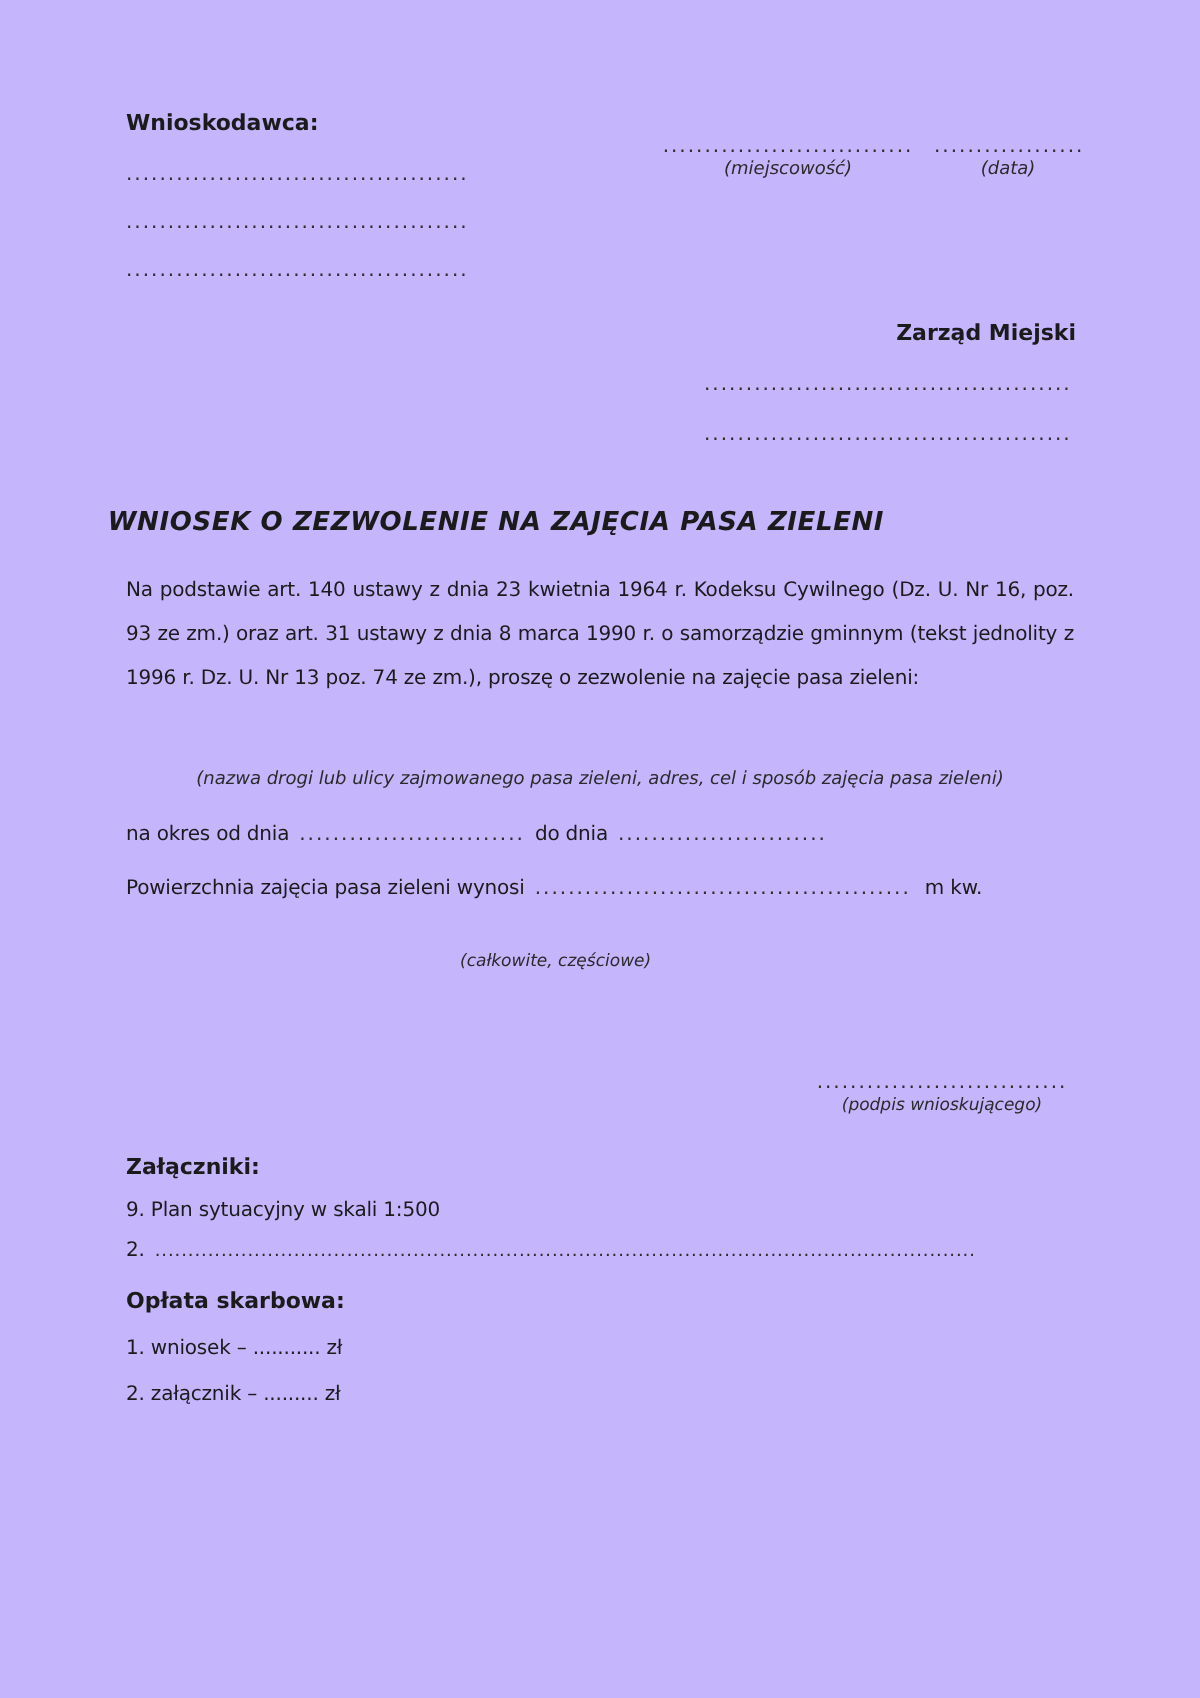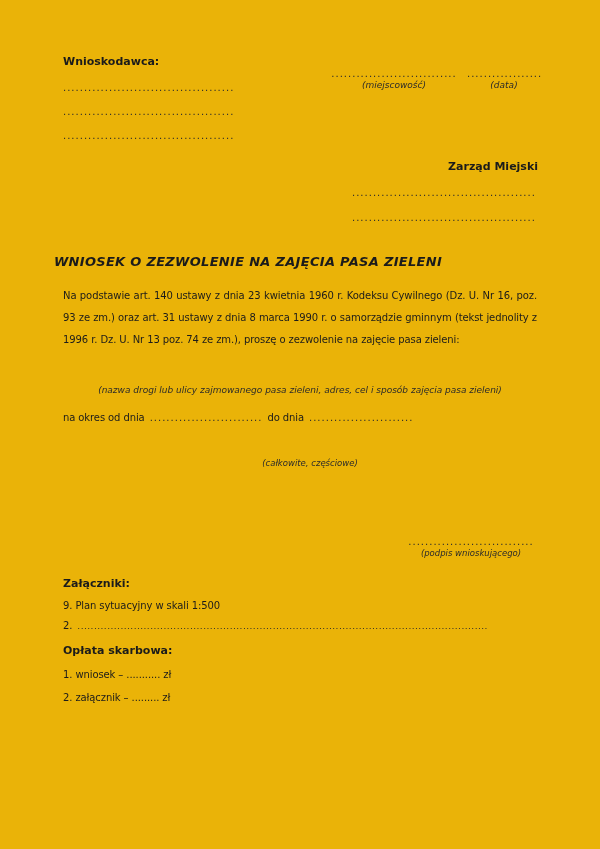--- a/index.html
+++ b/index.html
@@ -1,21 +1,21 @@
 <!DOCTYPE html>
 <html><head>
 <meta charset="utf-8">
 <style>
   * { margin: 0; padding: 0; box-sizing: border-box; }
   html, body { background: #ffffff; }
   .page {
     position: relative;
     width: 600px;
     height: 849px;
-    background: #eab308;
+    background: #c4b5fd;
     font-family: "DejaVu Sans", sans-serif;
     color: #1b1b1b;
     overflow: hidden;
   }
   .abs { position: absolute; }
   .body-text { font-size: 10px; letter-spacing: -0.1px; }
   .heading { font-size: 11px; font-weight: bold; }
   .dots {
     font-size: 10px;
     letter-spacing: 1px;
@@ -64,21 +64,21 @@
   }
 
   .field-caption { left: 0; top: 385px; width: 600px; text-align: center; }
 
   .inline-row { display: flex; align-items: baseline; white-space: nowrap; }
   .inline-row > .dots { flex: 0 0 auto; margin: 0 5px; }
   .period-row { left: 63px; top: 412px; }
   .area-row { left: 63px; top: 439px; }
   .area-row .unit { margin-left: 2px; }
   .obstruction-row { left: 63px; top: 463px; }
-  .obstruction-caption { left: 230px; top: 458px; width: 160px; text-align: center; }
+  .obstruction-caption { left: 230px; top: 476px; width: 160px; }
 
   .signature-block { left: 403px; top: 536px; width: 136px; text-align: center; }
   .signature-block .dots { display: block; }
   .signature-block .caption-sm { display: block; margin-top: 1px; }
 
   .attachments-heading { left: 63px; top: 577px; }
   .attachment-item-1 { left: 63px; top: 600px; }
   .attachment-row { left: 63px; top: 620px; width: 467px; }
   .attachment-row > .dots-dense { flex: 1 1 auto; margin-left: 5px; }
 
@@ -106,31 +106,36 @@
       <span class="caption pd-label">(data)</span>
     </div>
   </div>
 
   <div class="abs authority-name heading">Zarząd Miejski</div>
   <div class="abs authority-line-1 dots">............................................</div>
   <div class="abs authority-line-2 dots">............................................</div>
 
   <div class="abs form-title">WNIOSEK O ZEZWOLENIE NA ZAJĘCIA PASA ZIELENI</div>
 
-  <div class="abs legal-basis">Na podstawie art. 140 ustawy z dnia 23 kwietnia 1960 r. Kodeksu Cywilnego (Dz. U. Nr 16, poz. 93 ze zm.) oraz art. 31 ustawy z dnia 8 marca 1990 r. o samorządzie gminnym (tekst jednolity z 1996 r. Dz. U. Nr 13 poz. 74 ze zm.), proszę o zezwolenie na zajęcie pasa zieleni:</div>
+  <div class="abs legal-basis">Na podstawie art. 140 ustawy z dnia 23 kwietnia 1964 r. Kodeksu Cywilnego (Dz. U. Nr 16, poz. 93 ze zm.) oraz art. 31 ustawy z dnia 8 marca 1990 r. o samorządzie gminnym (tekst jednolity z 1996 r. Dz. U. Nr 13 poz. 74 ze zm.), proszę o zezwolenie na zajęcie pasa zieleni:</div>
 
   <div class="abs field-caption caption">(nazwa drogi lub ulicy zajmowanego pasa zieleni, adres, cel i sposób zajęcia pasa zieleni)</div>
 
   <div class="abs inline-row period-row body-text">
     <span>na okres od dnia</span>
     <span class="dots">...........................</span>
     <span>do dnia</span>
     <span class="dots">.........................</span>
   </div>
 
+  <div class="abs inline-row area-row body-text">
+    <span>Powierzchnia zajęcia pasa zieleni wynosi</span>
+    <span class="dots">.............................................</span>
+    <span class="unit">m kw.</span>
+  </div>
 
   <div class="abs obstruction-caption caption-sm">(całkowite, częściowe)</div>
 
   <div class="abs signature-block">
     <span class="dots">..............................</span>
     <span class="caption-sm">(podpis wnioskującego)</span>
   </div>
 
   <div class="abs attachments-heading heading">Załączniki:</div>
   <div class="abs attachment-item-1 body-text">9. Plan sytuacyjny w skali 1:500</div>

